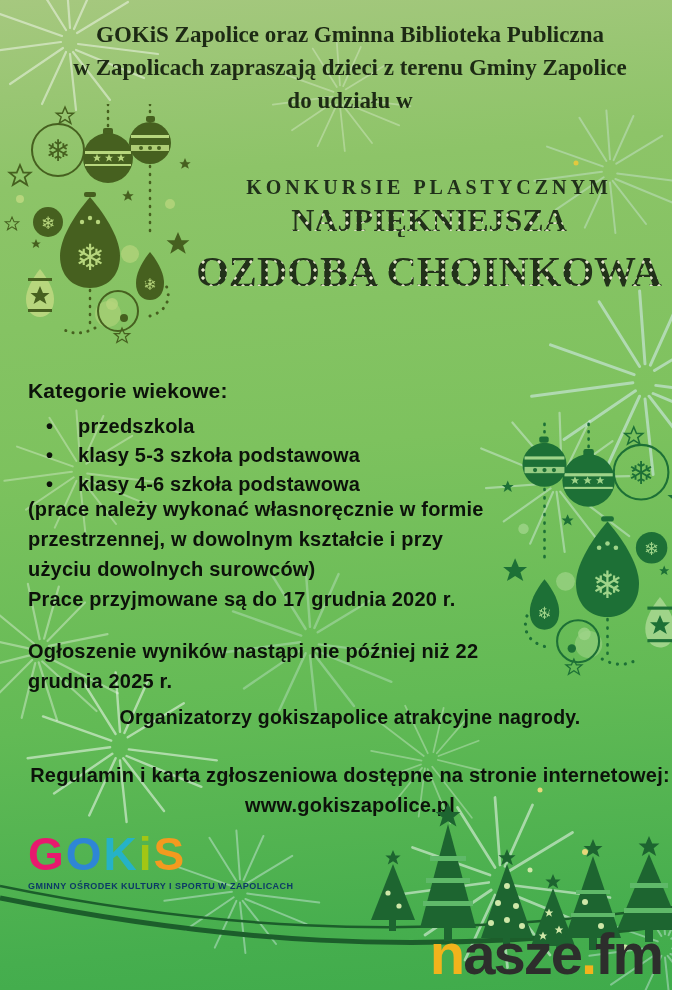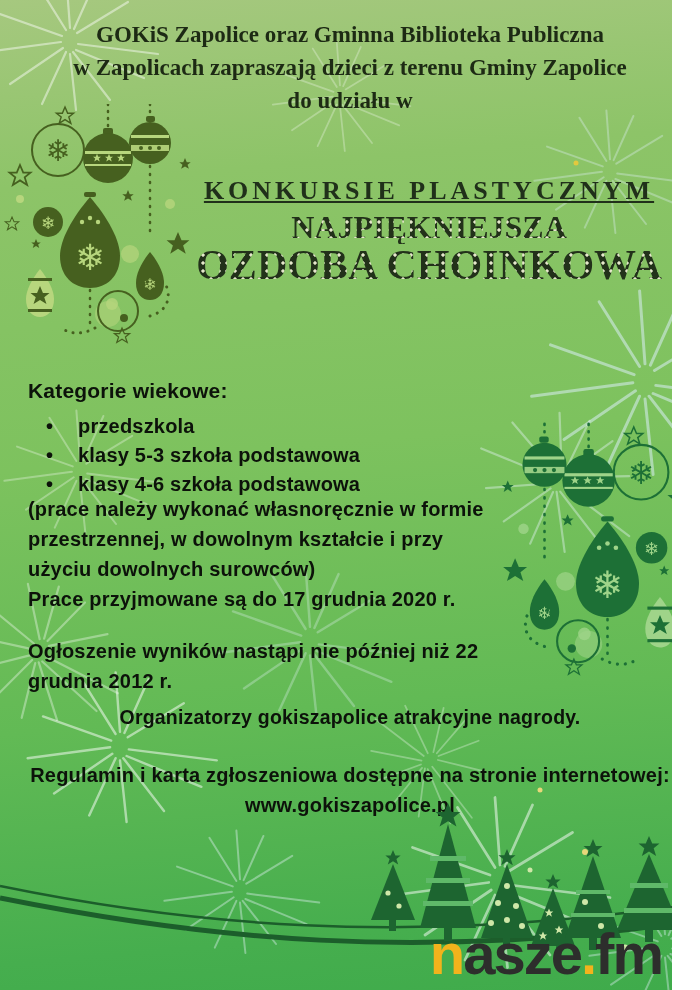--- a/index.html
+++ b/index.html
@@ -10,22 +10,22 @@
   }
   .abs{position:absolute;}
   svg{display:block;}
   
   .intro{left:0;top:18px;width:700px;text-align:center;
     font-family:"Liberation Serif",serif;font-weight:700;
     font-size:23px;line-height:33px;color:#1d2a14;}
   
   .title-block{left:168px;top:176px;width:522px;text-align:center;
     font-family:"Liberation Serif",serif;font-weight:700;color:#20301a;}
-  .title-kicker{font-size:26px;letter-spacing:4px;text-decoration:underline;}
-  .ornate{line-height:1.04;}
+  .title-kicker{font-size:20px;letter-spacing:4px;}
+  .ornate{line-height:1.04;margin-top:14px;}
   .title-main{font-size:32px;letter-spacing:0px;margin-top:5px;}
   .title-sub{font-size:42px;letter-spacing:0px;}
   .ornate{color:#22311a;}
   @supports ((-webkit-background-clip:text) or (background-clip:text)){
     .ornate{
       background-color:#22311a;
       background-image:radial-gradient(circle at 3px 3px,rgba(240,242,214,.95) 1.4px,rgba(240,242,214,0) 1.9px);
       background-size:8px 8px;
       -webkit-background-clip:text;background-clip:text;
       color:transparent;-webkit-text-fill-color:transparent;
@@ -176,21 +176,21 @@
 
   <div class="abs btxt cat-heading">Kategorie wiekowe:</div>
   <ul class="abs btxt cat-list">
     <li>przedszkola</li>
     <li>klasy 5-3 szkoła podstawowa</li>
     <li>klasy 4-6 szkoła podstawowa</li>
   </ul>
 
   <div class="abs btxt note">(prace należy wykonać własnoręcznie w formie przestrzennej, w dowolnym kształcie i przy użyciu dowolnych surowców)</div>
   <div class="abs btxt deadline">Prace przyjmowane są do 17 grudnia 2020 r.</div>
-  <div class="abs btxt results">Ogłoszenie wyników nastąpi nie później niż 22 grudnia 2012 r.</div>
+  <div class="abs btxt results">Ogłoszenie wyników nastąpi nie później niż 22 grudnia 2025 r.</div>
 
   <svg class="abs deco" width="210" height="262" viewBox="0 0 200 246" style="left:492;top:422;--c1:#1d7036;--c2:#9fd489">
     <g transform="translate(200,0) scale(-1,1)">
       <use href="#ornaments" xlink:href="#ornaments"></use>
     </g>
   </svg>
 
   <div class="abs btxt center-block prizes">Organizatorzy gokiszapolice atrakcyjne nagrody.</div>
   <div class="abs btxt center-block rules">
     <div>Regulamin i karta zgłoszeniowa dostępne na stronie internetowej:</div>
@@ -244,19 +244,25 @@
       <rect x="624" y="110" width="50" height="5" fill="#5fb969"></rect>
       <rect x="645" y="132" width="8" height="12"></rect>
       <use href="#star5" xlink:href="#star5" transform="translate(649,49) scale(1.1)"></use>
 
       <circle cx="560" cy="150" r="4"></circle>
         <circle cx="625" cy="150" r="3.5" fill="#cfe7a8"></circle>
       <circle cx="530" cy="72" r="2.5" fill="#cfe7a8"></circle>
     </g>
   </svg>
 
+  <div class="abs gokis">
+    <div class="gokis-letters">
+      <span style="color: rgb(232, 25, 110);">G</span><span style="color: rgb(46, 134, 213);">O</span><span style="color: rgb(37, 178, 199);">K</span><span style="color: rgb(162, 198, 20);">i</span><span style="color: rgb(244, 154, 31);">S</span>
+    </div>
+    <div class="gokis-sub">GMINNY OŚRODEK KULTURY I SPORTU W ZAPOLICACH</div>
+  </div>
 
 
   <div class="abs radio">
     <span style="color: rgb(242, 179, 28);">n</span><span style="color: rgb(45, 46, 44);">asze</span><span style="color: rgb(242, 179, 28);">.</span><span style="color: rgb(45, 46, 44);">fm</span>
   </div>
 
 </div>
 
 </body></html>

